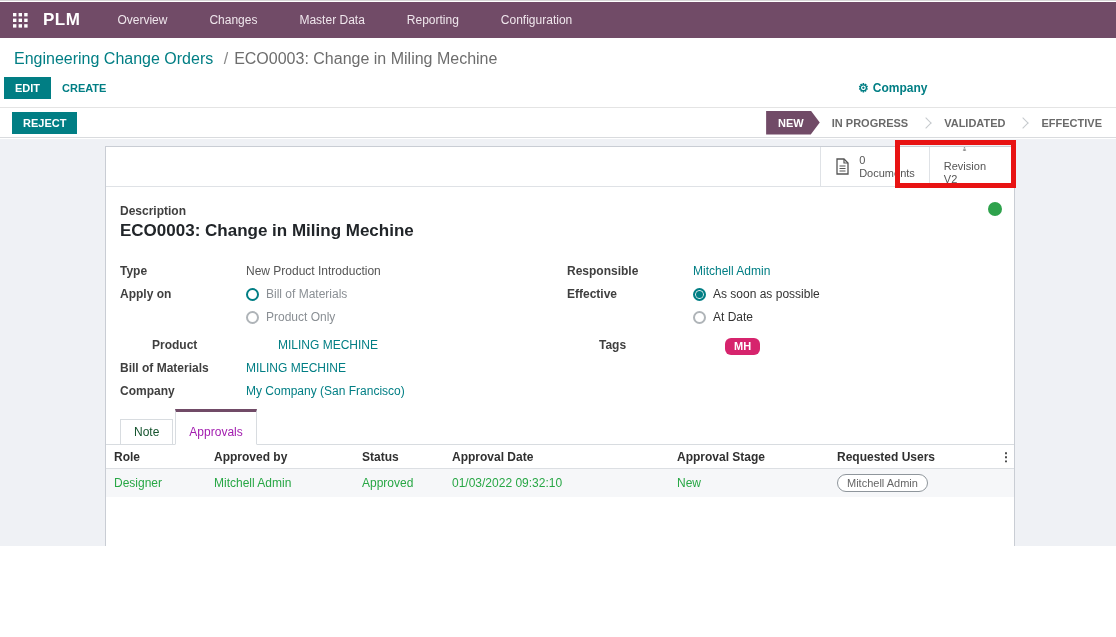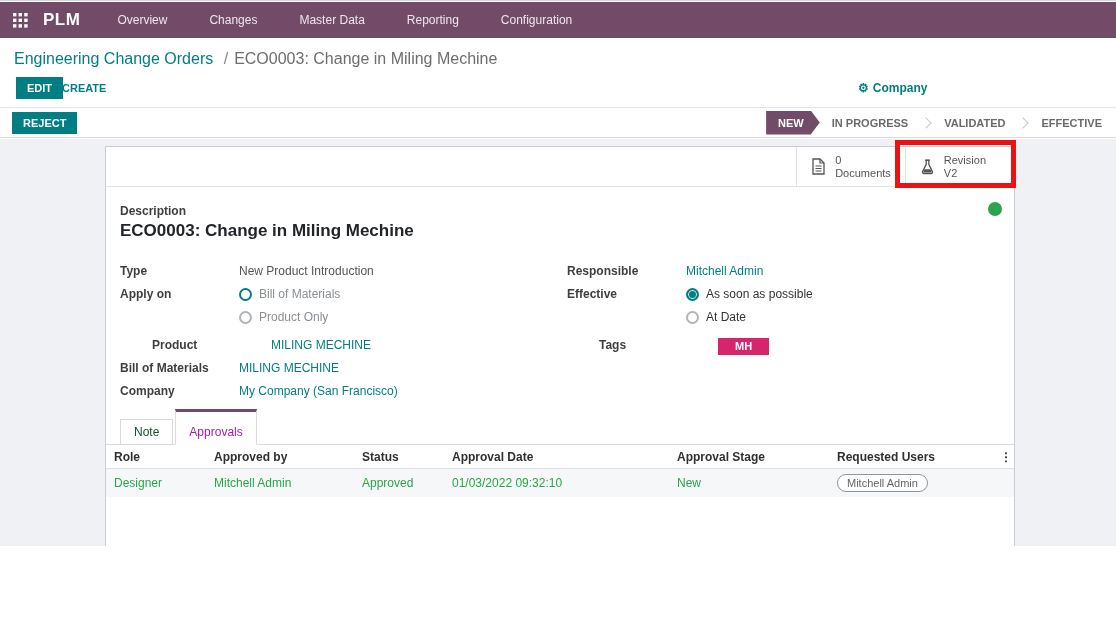--- a/index.html
+++ b/index.html
@@ -19,21 +19,21 @@
   .nav-item { font-size: 12px; color: #efe6ec; padding: 11px 21px; cursor: pointer; }
   
   .breadcrumb { position: absolute; top: 49px; left: 14px; font-size: 16px; color: #6d6d6d; }
   .breadcrumb .crumb-link { color: #017e84; cursor: pointer; }
   .breadcrumb .sep { margin: 0 6px; color: #888; }
   .btn-teal {
     background: #017e84; color: #fff; border: 1px solid #017e84;
     font-size: 11px; font-weight: bold; padding: 4px 10px; cursor: pointer;
     font-family: "Liberation Sans", sans-serif;
   }
-  .edit-btn { position: absolute; top: 76px; left: 16px; }
+  .edit-btn { position: absolute; top: 76px; left: 4px; }
   .create-btn { position: absolute; top: 81px; left: 62px; color: #017e84; font-size: 11px; font-weight: bold; cursor: pointer; }
   .action-menu { position: absolute; top: 80px; left: 858px; color: #017e84; font-size: 12px; font-weight: bold; cursor: pointer; display: flex; align-items: center; gap: 4px; }
   .gear { font-size: 12px; }
   
   .status-strip {
     position: absolute; top: 106px; left: 0; right: 0; height: 31px; background: #fff;
     border-top: 1px solid #e4e4e4; border-bottom: 1px solid #d9dbde;
     display: flex; align-items: center;
   }
   .reject-btn { margin-left: 12px; }
@@ -60,35 +60,35 @@
     border: 5px solid #e81313; z-index: 20; pointer-events: none;
   }
   .status-dot { position: absolute; left: 988px; top: 201px; width: 14px; height: 14px; border-radius: 50%; background: #2ea24c; cursor: pointer; z-index: 5; }
   
   .sheet-content { padding: 17px 15px 0 14px; }
   .desc-label { font-size: 12px; font-weight: bold; color: #3f3f3f; }
   .eco-title { font-size: 17px; font-weight: bold; color: #212529; margin-top: 3px; }
   .fields { display: flex; margin-top: 23px; }
   .fcol-left { width: 447px; }
   .fcol-right { flex: 1; }
-  .frow { display: flex; align-items: flex-start; margin-bottom: 9px; font-size: 12px; min-height: 14px; }
+  .frow { display: flex; align-items: flex-start; margin-bottom: 9px; font-size: 12px; min-height: 14px; gap: 7px; }
   .frow.gap-before { margin-top: 14px; margin-left: 32px; }
   .flabel { width: 119px; font-weight: bold; color: #3f3f3f; flex-shrink: 0; }
   .fvalue { color: #555; }
   .fvalue.link { color: #017e84; cursor: pointer; }
   .radio-line { display: flex; align-items: center; margin-bottom: 8px; font-size: 12px; }
   .radio { width: 13px; height: 13px; border-radius: 50%; margin-right: 7px; flex-shrink: 0; }
   .radio.teal-ring { border: 2px solid #017e84; background: #fff; }
   .radio.checked { border: 2px solid #017e84; background: #017e84; box-shadow: inset 0 0 0 1px #e6f2f2; }
   .radio.gray { border: 2px solid #afb4b8; background: #fff; }
   .rlabel-muted { color: #8a8f94; }
   .rlabel-dark { color: #333; }
   .tag-pill {
     display: inline-block; background: #d6246d; color: #fff; font-size: 11px; font-weight: bold;
-    border-radius: 0; padding: 2px 17px; line-height: 13px; cursor: pointer;
+    border-radius: 6px; padding: 2px 9px; line-height: 13px; cursor: pointer;
   }
   
   .notebook { position: absolute; left: 0; right: 0; top: 271px; }
   .tabs { display: flex; align-items: flex-end; padding-left: 14px; border-bottom: 1px solid #d8dce0; height: 27px; }
   .tab { font-size: 12px; padding: 5px 13px; border: 1px solid #d8dce0; margin-bottom: -1px; cursor: pointer; background: #fff; }
   .tab.inactive { color: #14532d; margin-right: 2px; }
   .tab.active { color: #a21caf; border-top: 3px solid #714B67; border-bottom-color: #fff; padding-top: 13px; }
   table.approvals { width: 100%; border-collapse: collapse; font-size: 12px; table-layout: fixed; }
   .approvals th {
     text-align: left; font-weight: bold; color: #303030; padding: 5px 8px 4px 8px;
@@ -167,21 +167,21 @@
         <svg width="15" height="17" viewBox="0 0 15 17">
           <path d="M2 1h7l4 4v11H2z" fill="none" stroke="#555" stroke-width="1.3"></path>
           <path d="M9 1v4h4" fill="none" stroke="#555" stroke-width="1.2"></path>
           <path d="M4.5 8h6M4.5 10.5h6M4.5 13h6" stroke="#555" stroke-width="1.1"></path>
         </svg>
         <span class="bb-text">
           <div>0</div>
           <div>Documents</div>
         </span>
       </div>
-      <div class="bb-btn" style="padding-right:28px;">
+      <div class="bb-btn" style="padding-right:28px;flex-direction:column;">
         <svg width="15" height="16" viewBox="0 0 15 16">
           <path d="M5.2 1.2h4.6" stroke="#555" stroke-width="1.4" fill="none"></path>
           <path d="M6.2 1.4v4L2.6 12.6a1.3 1.3 0 0 0 1.2 1.9h7.4a1.3 1.3 0 0 0 1.2-1.9L8.8 5.4v-4z" stroke="#555" stroke-width="1.3" fill="none"></path>
           <path d="M4.6 10.2h5.8l1.1 2.4a.7.7 0 0 1-.6 1H4.1a.7.7 0 0 1-.6-1z" fill="#555"></path>
         </svg>
         <span class="bb-text">
           <div>Revision</div>
           <div>V2</div>
         </span>
       </div>

